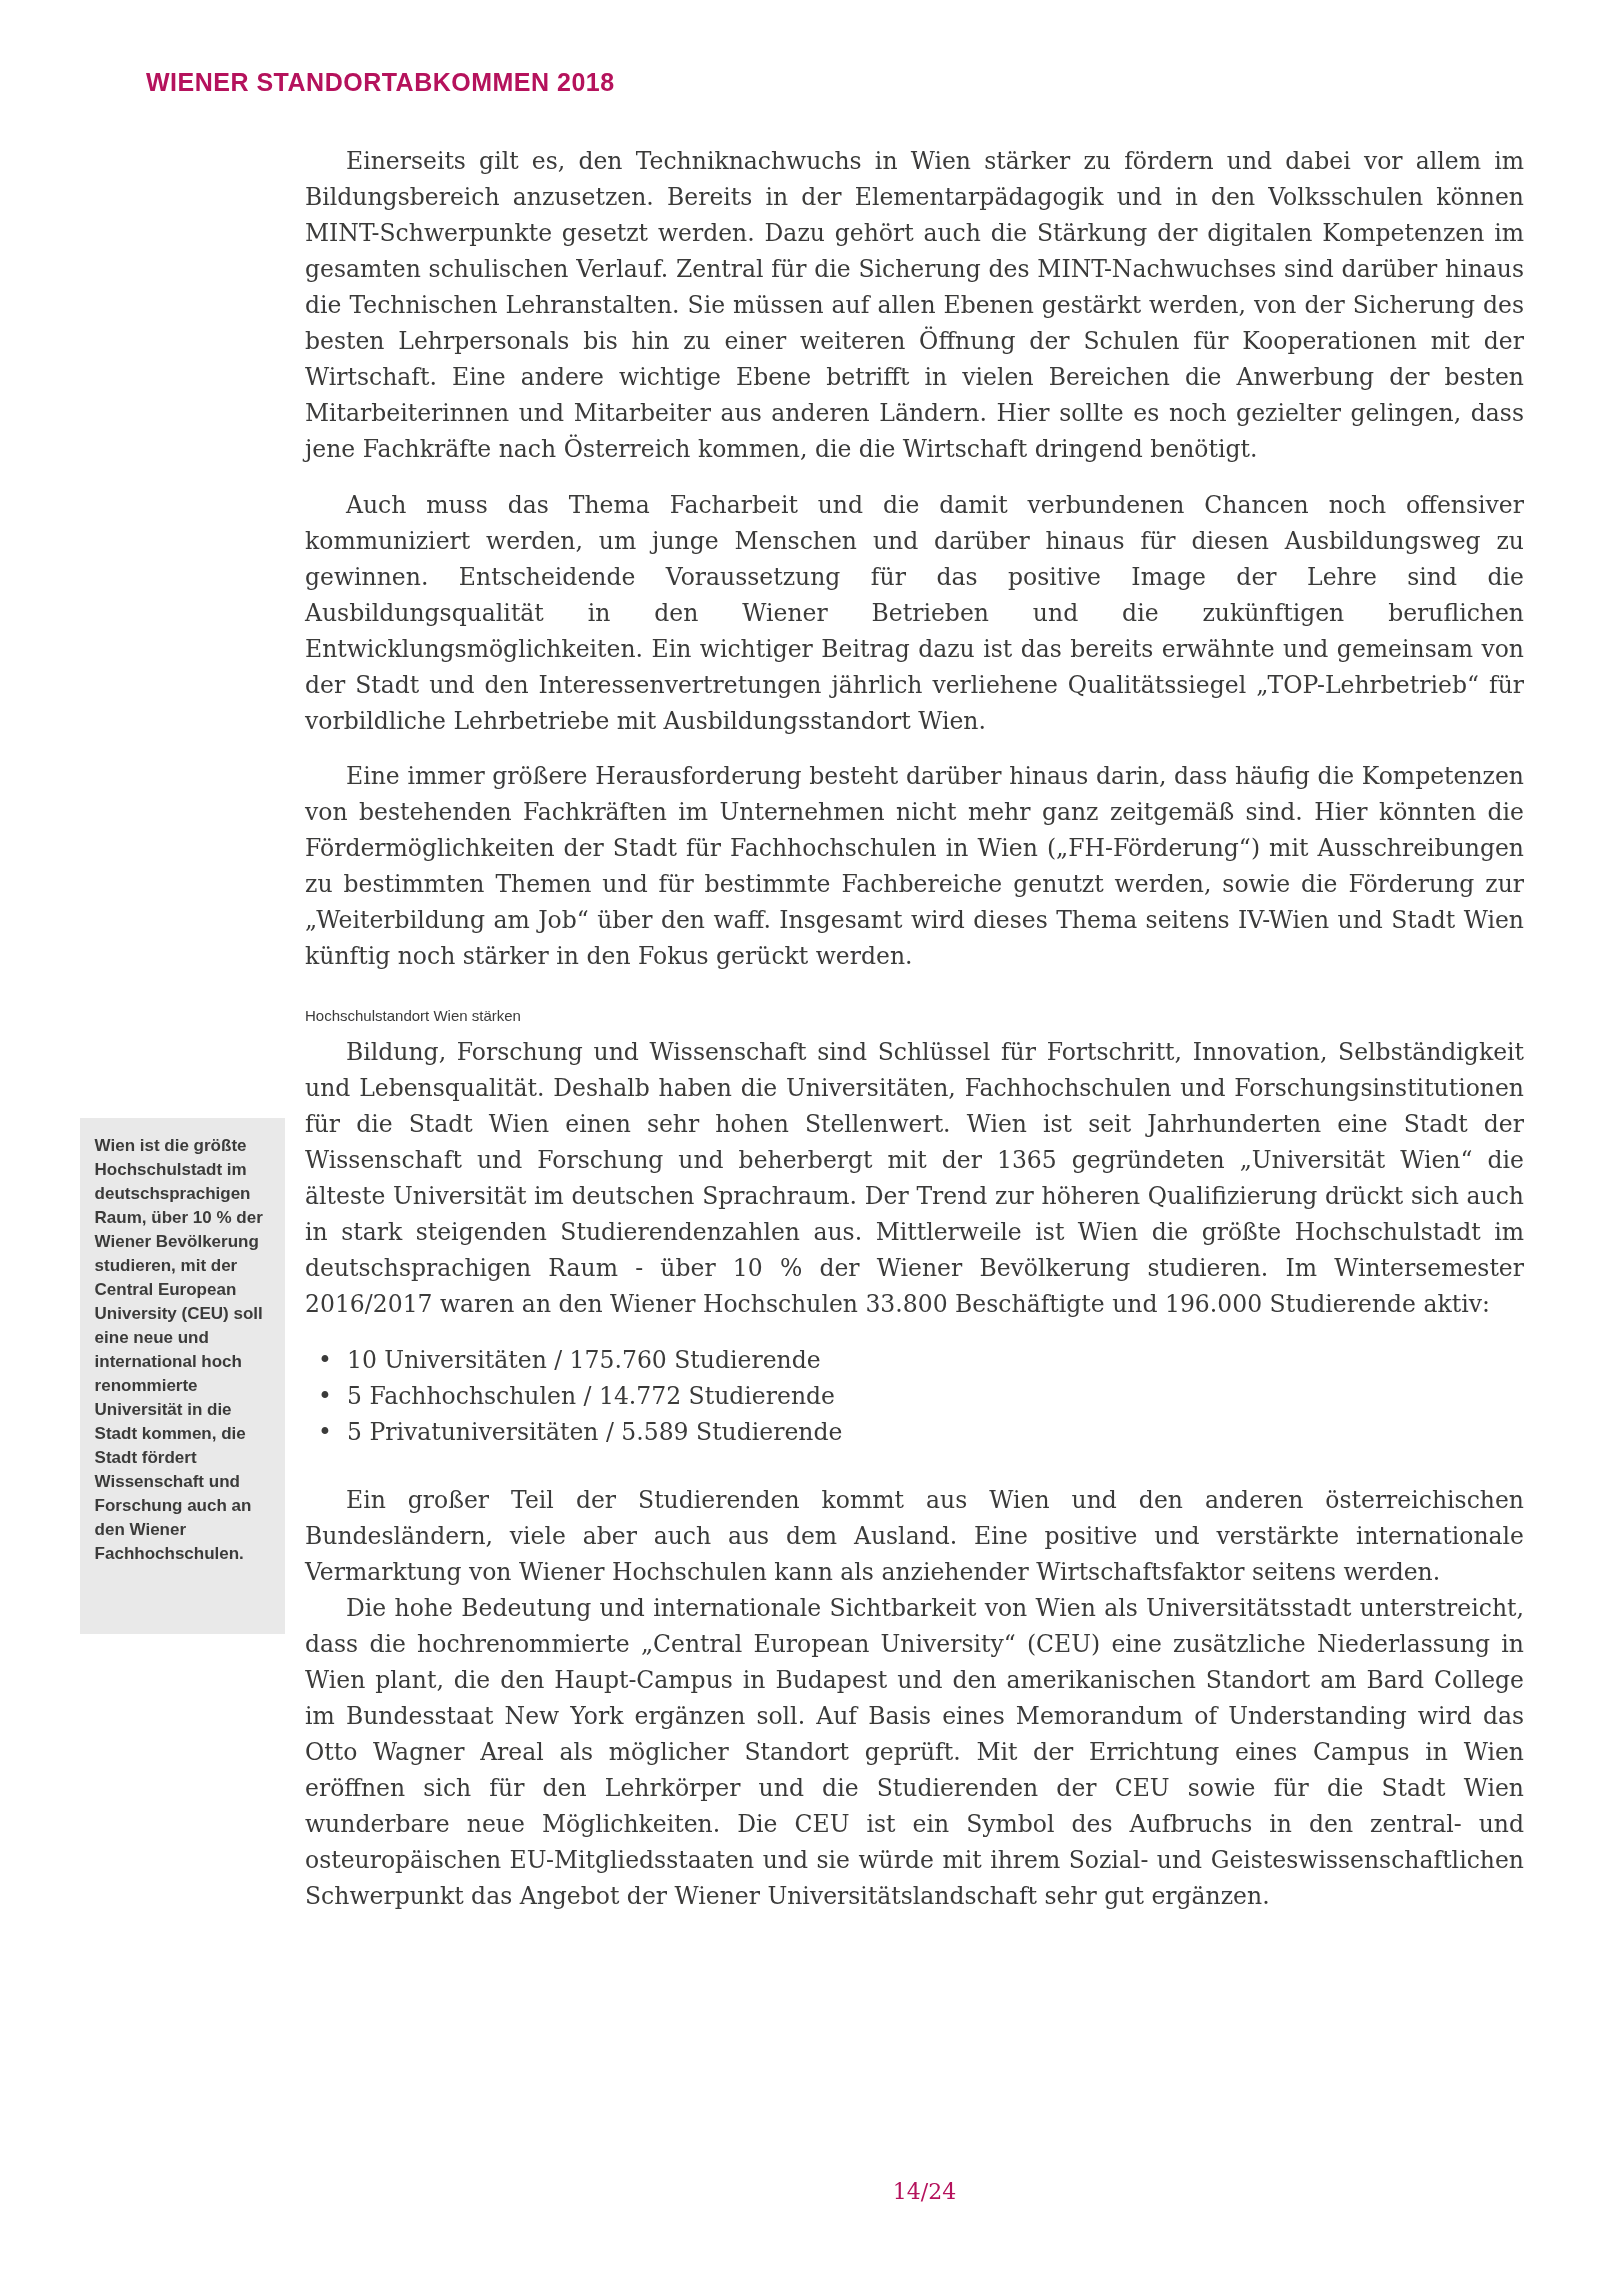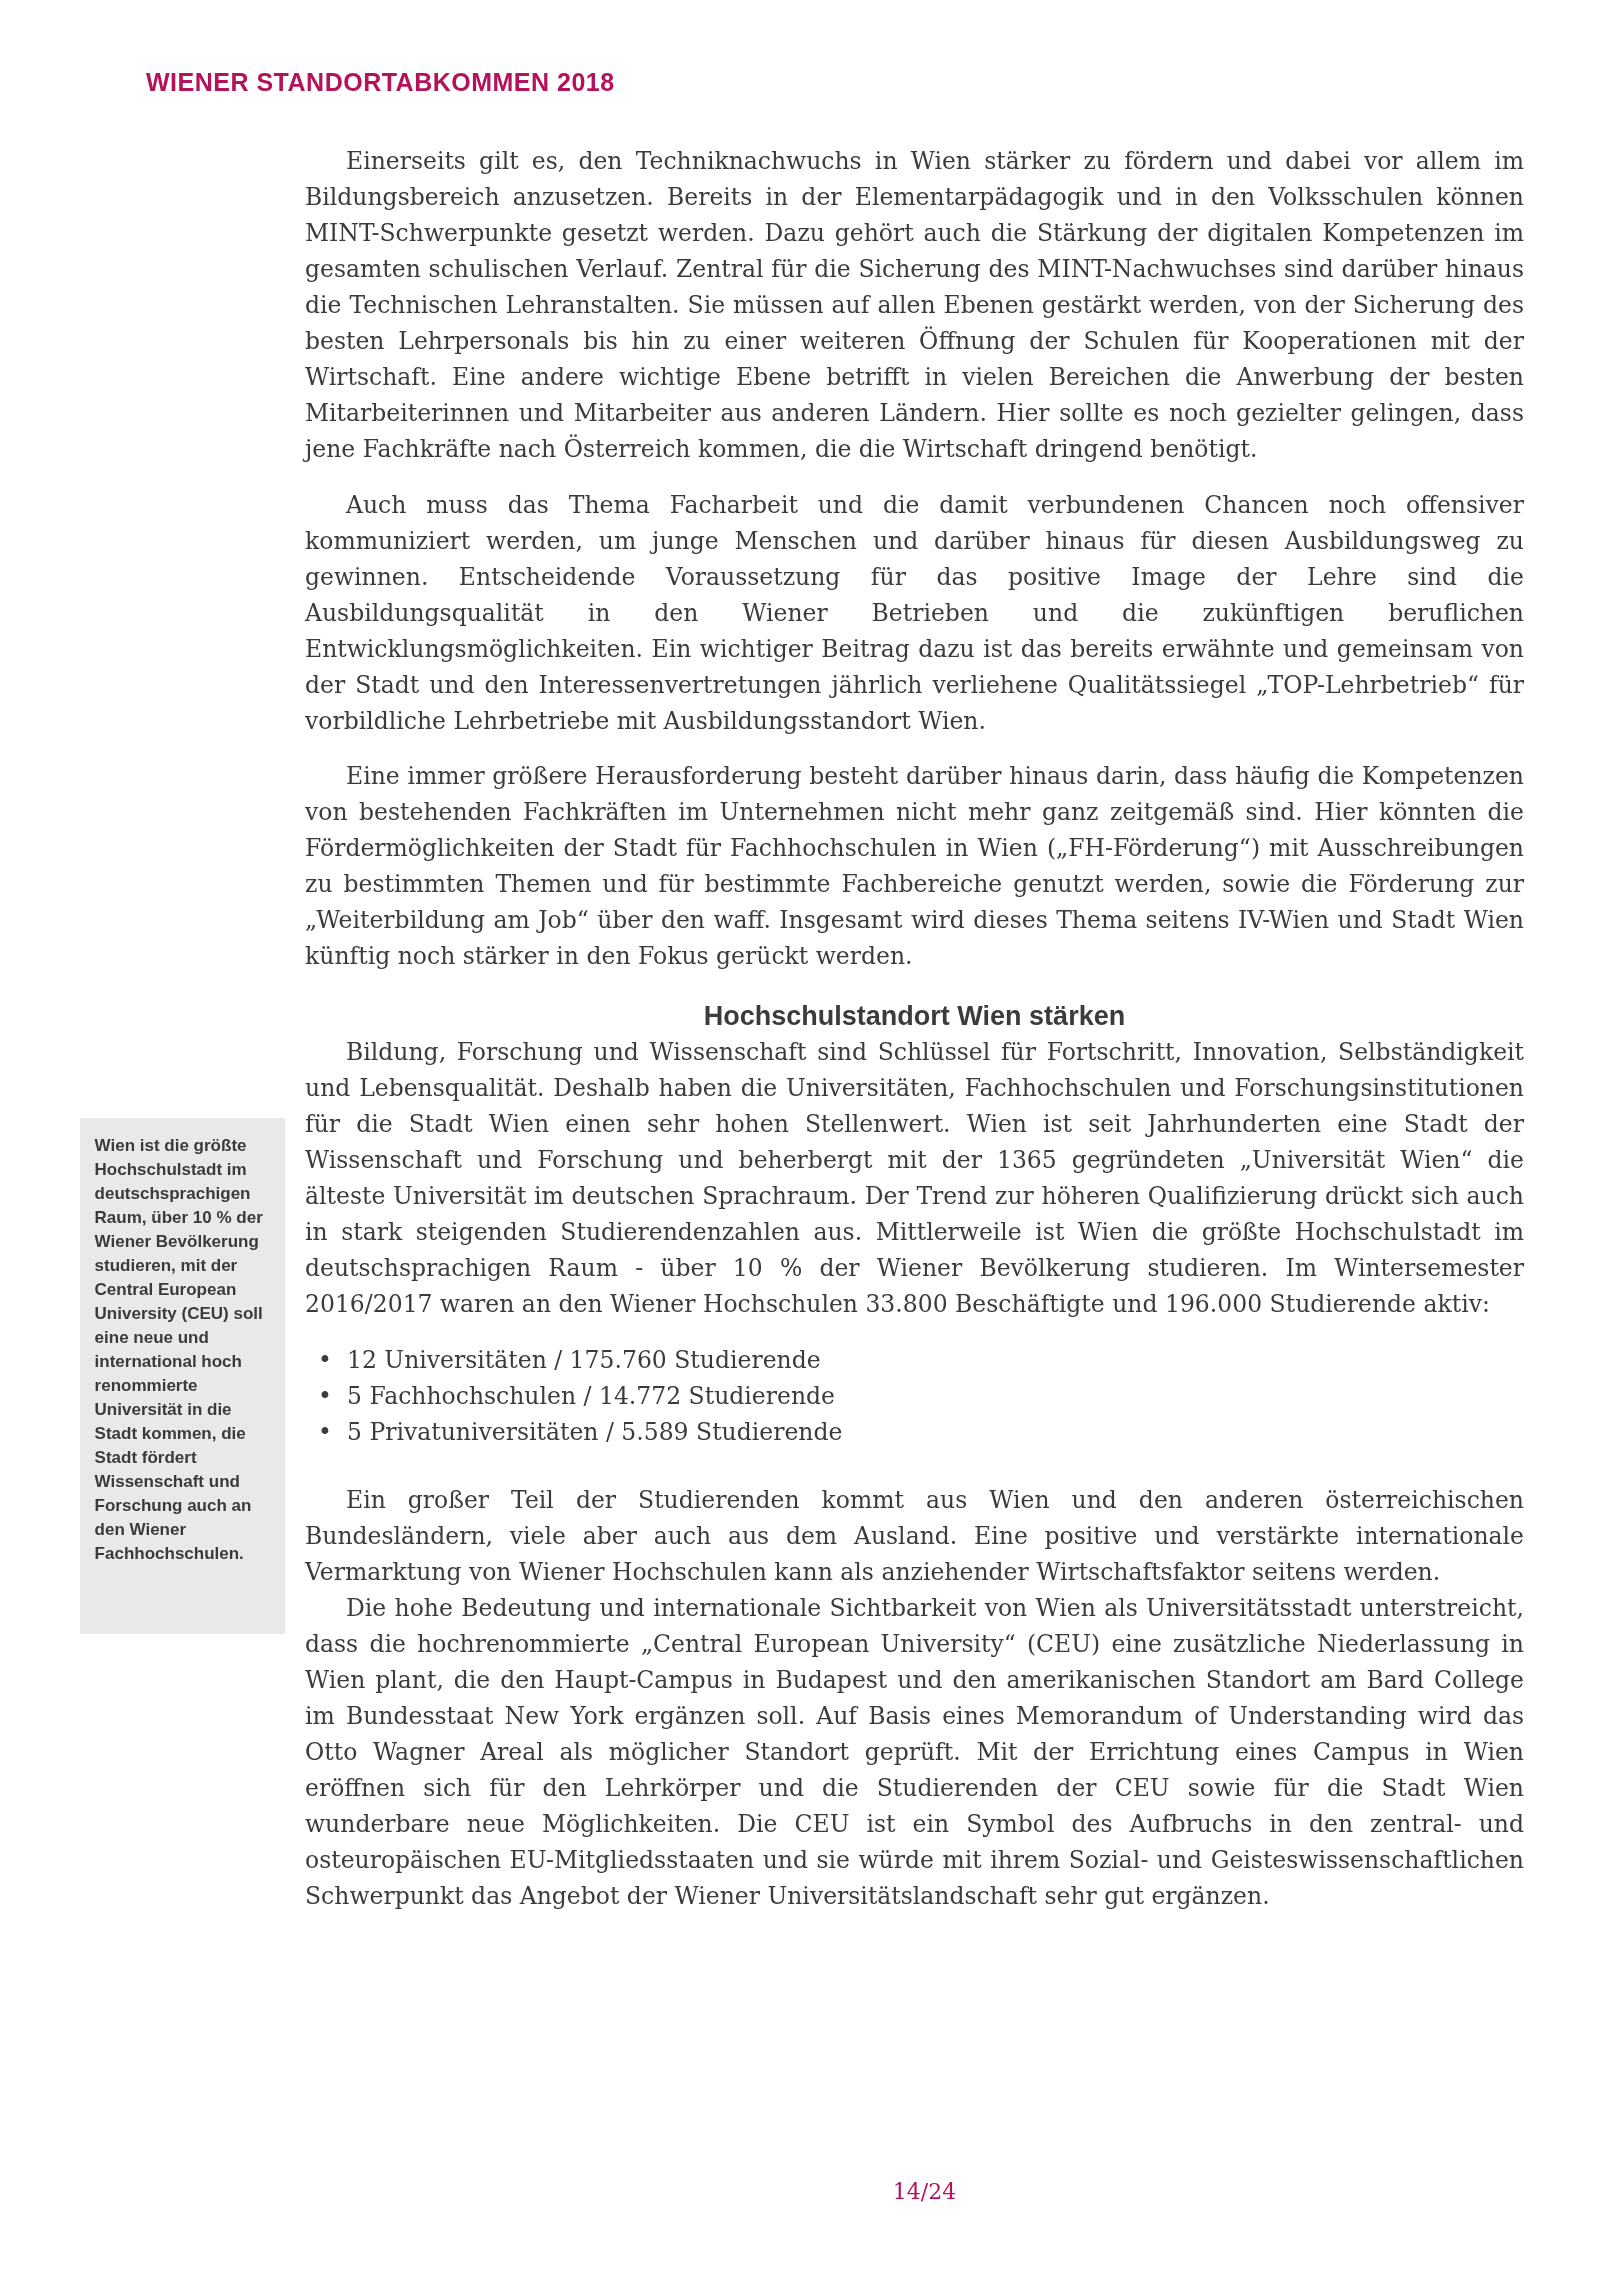--- a/index.html
+++ b/index.html
@@ -40,26 +40,26 @@
   }
   .main-col p {
     margin: 0 0 19.5px 0;
     text-indent: 41px;
   }
   .main-col p.no-gap {
     margin-bottom: 0;
   }
   .section-heading {
     font-family: "Liberation Sans", sans-serif;
-    font-weight: 700;
-    font-size: 27px;
+    font-weight: 400;
+    font-size: 15px;
     line-height: 36px;
     color: var(--body-text, #3b3b3a);
     margin: 24px 0 0 0;
-    text-align: center;
+    text-align: left;
   }
   .bullet-list {
     margin: 11.4px 0 32px 0;
   }
   .bullet-item {
     display: flex;
     align-items: flex-start;
   }
   .bullet-dot {
     flex: 0 0 42px;
@@ -115,21 +115,21 @@
 
     <p>Eine immer größere Herausforderung besteht darüber hinaus darin, dass häufig die Kompetenzen von bestehenden Fachkräften im Unternehmen nicht mehr ganz zeitgemäß sind. Hier könnten die Fördermöglichkeiten der Stadt für Fachhochschulen in Wien („FH-Förderung“) mit Ausschreibungen zu bestimmten Themen und für bestimmte Fachbereiche genutzt werden, sowie die Förderung zur „Weiterbildung am Job“ über den waff. Insgesamt wird dieses Thema seitens IV-Wien und Stadt Wien künftig noch stärker in den Fokus gerückt werden.</p>
 
     <h2 class="section-heading">Hochschulstandort Wien stärken</h2>
 
     <p>Bildung, Forschung und Wissenschaft sind Schlüssel für Fortschritt, Innovation, Selbständigkeit und Lebensqualität. Deshalb haben die Universitäten, Fachhochschulen und Forschungsinstitutionen für die Stadt Wien einen sehr hohen Stellenwert. Wien ist seit Jahrhunderten eine Stadt der Wissenschaft und Forschung und beherbergt mit der 1365 gegründeten „Universität Wien“ die älteste Universität im deutschen Sprachraum. Der Trend zur höheren Qualifizierung drückt sich auch in stark steigenden Studierendenzahlen aus. Mittlerweile ist Wien die größte Hochschulstadt im deutschsprachigen Raum - über 10 % der Wiener Bevölkerung studieren. Im Wintersemester 2016/2017 waren an den Wiener Hochschulen 33.800 Beschäftigte und 196.000 Studierende aktiv:</p>
 
     <div class="bullet-list">
       <div class="bullet-item">
         <span class="bullet-dot">•</span>
-        <span class="bullet-text">12 Universitäten / 175.760 Studierende</span>
+        <span class="bullet-text">10 Universitäten / 175.760 Studierende</span>
       </div>
       <div class="bullet-item">
         <span class="bullet-dot">•</span>
         <span class="bullet-text">5 Fachhochschulen / 14.772 Studierende</span>
       </div>
       <div class="bullet-item">
         <span class="bullet-dot">•</span>
         <span class="bullet-text">5 Privatuniversitäten / 5.589 Studierende</span>
       </div>
     </div>

